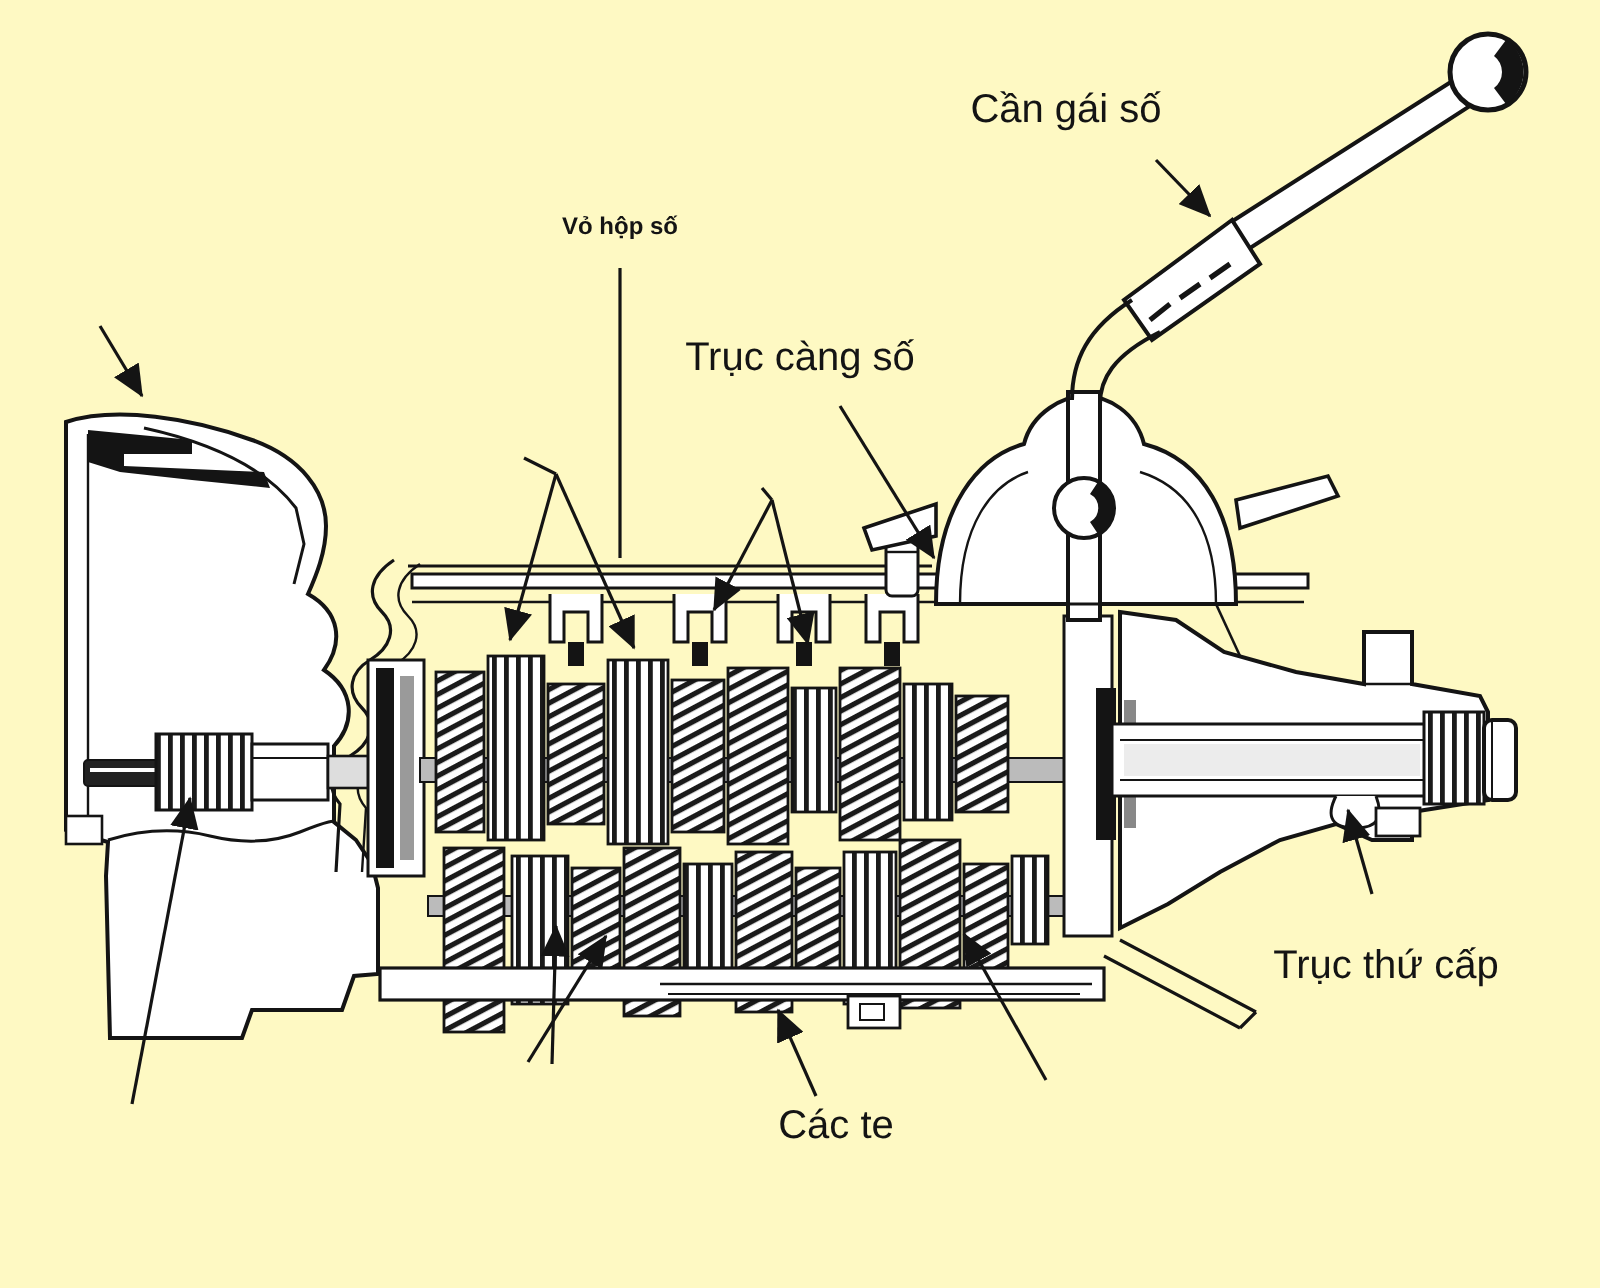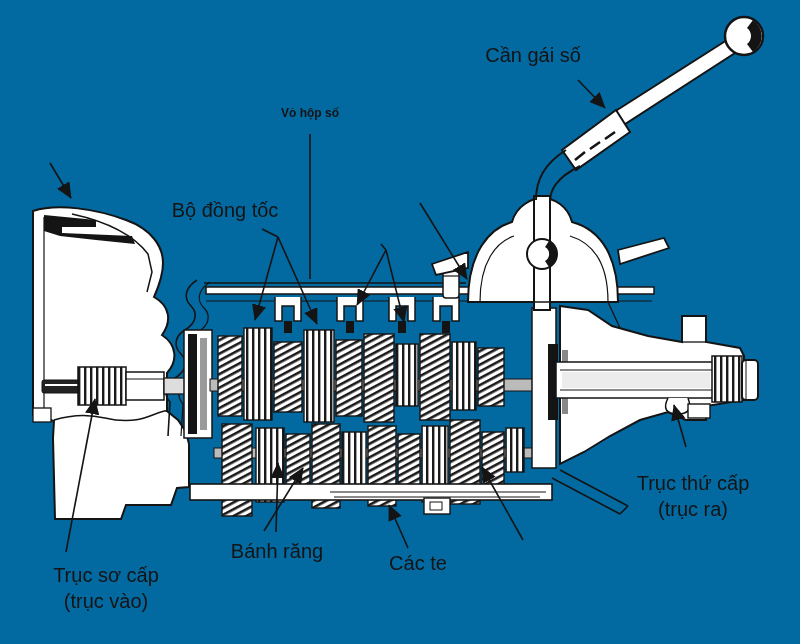--- a/index.html
+++ b/index.html
@@ -1,16 +1,16 @@
 <!DOCTYPE html>
 <html><head>
 <meta charset="utf-8">
 <style>
   html,body{margin:0;padding:0;background:#fff;}
-  .stage{position:relative;width:800px;height:644px;background:#0369a1;overflow:hidden;
+  .stage{position:relative;width:800px;height:644px;background:#fef9c3;overflow:hidden;
          font-family:"Liberation Sans",sans-serif;color:#141414;}
   .stage svg{position:absolute;left:0;top:0;}
   .lbl{position:absolute;font-size:20px;line-height:1.3;color:#141414;text-align:center;white-space:nowrap;}
   .lbl span{display:block;}
   .lbl.small{font-size:12px;font-weight:600;}
 </style>
 </head>
 <body>
 
 <div class="stage">
@@ -175,25 +175,19 @@
     <path d="M66,552 L95,399" marker-end="url(#arr)"></path>
     <path d="M264,531 L303,468" marker-end="url(#arr)"></path>
     <path d="M276,532 L278,463" marker-end="url(#arr)"></path>
     <path d="M408,548 L389,505" marker-end="url(#arr)"></path>
     <path d="M523,540 L482,467" marker-end="url(#arr)"></path>
   </g>
 </svg>
 
   <div class="lbl" style="left:468px;top:42px;width:130px;">Cần gái số</div>
   <div class="lbl small" style="left:252px;top:106px;width:116px;">Vỏ hộp số</div>
-  <div class="lbl" style="left:155px;top:197px;width:140px;">Bộ đồng tốc</div>
+  <div class="lbl" style="left:322px;top:166px;width:156px;">Trục càng số</div>
   <div class="lbl" style="left:612px;top:470px;width:162px;">
     <span>Trục thứ cấp</span>
-    <span>(trục ra)</span>
   </div>
-  <div class="lbl" style="left:28px;top:562px;width:156px;">
-    <span>Trục sơ cấp</span>
-    <span>(trục vào)</span>
-  </div>
-  <div class="lbl" style="left:213px;top:538px;width:128px;">Bánh răng</div>
   <div class="lbl" style="left:382px;top:550px;width:72px;">Các te</div>
 
 </div>
 
 </body></html>

